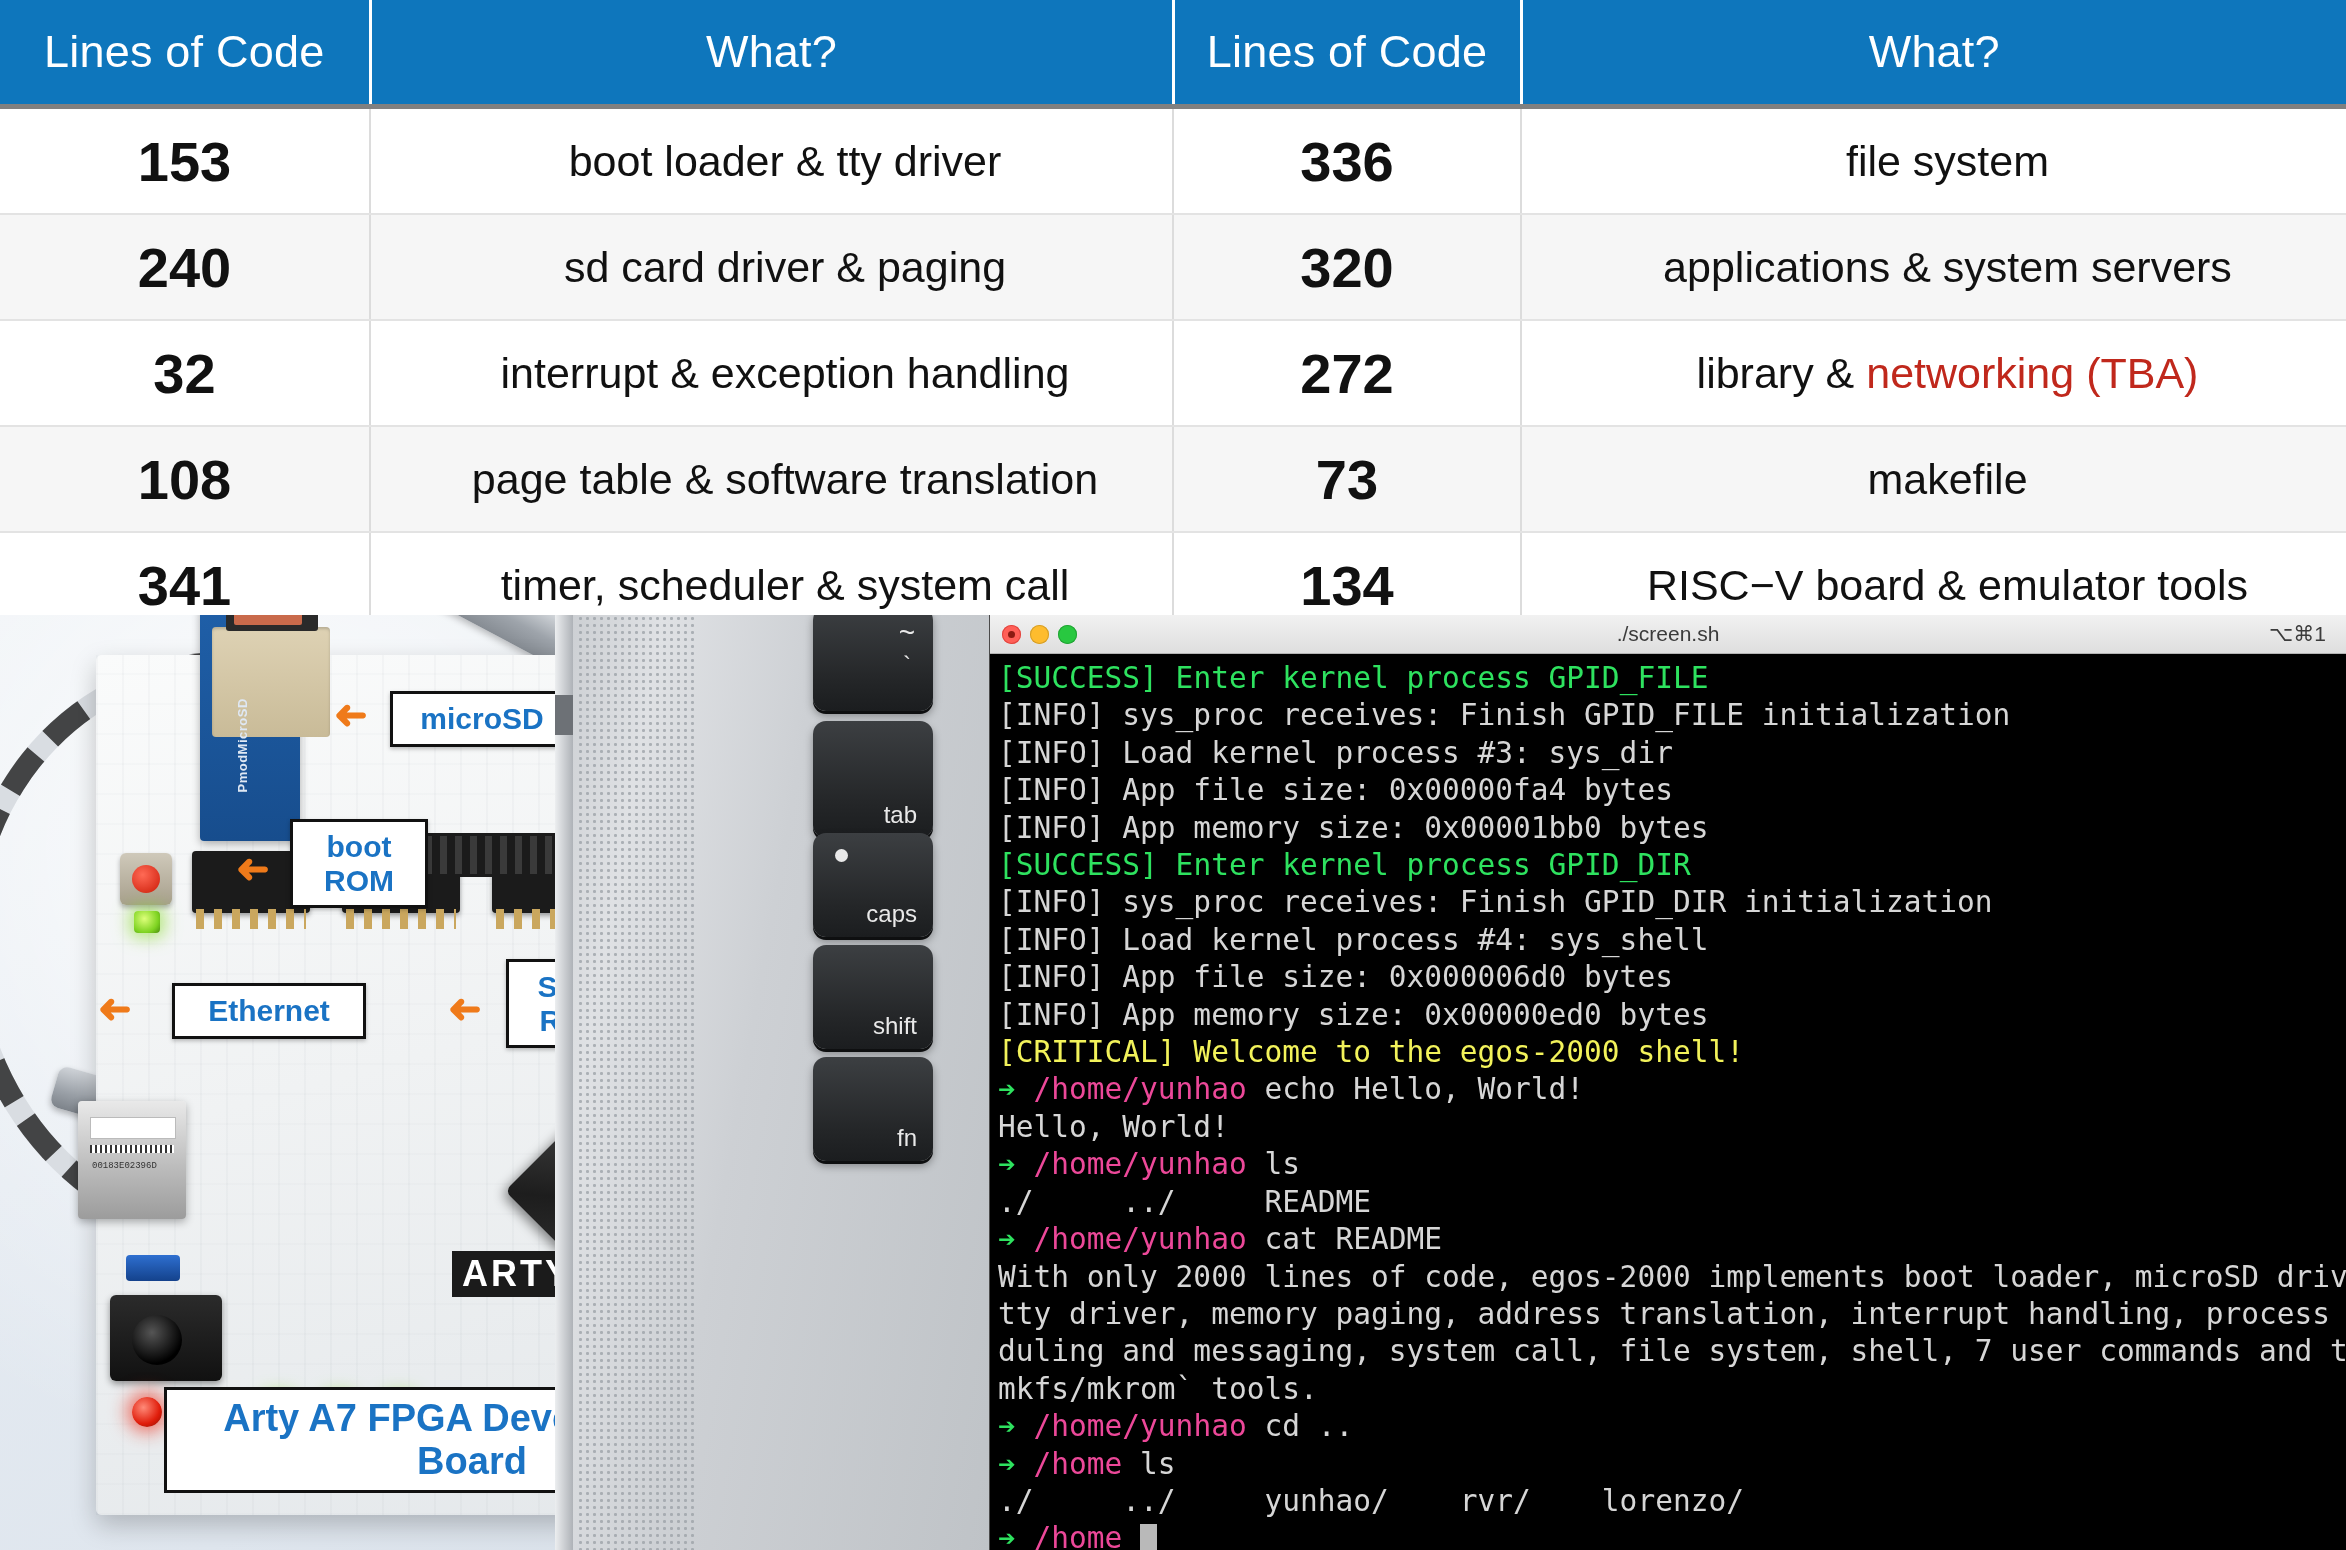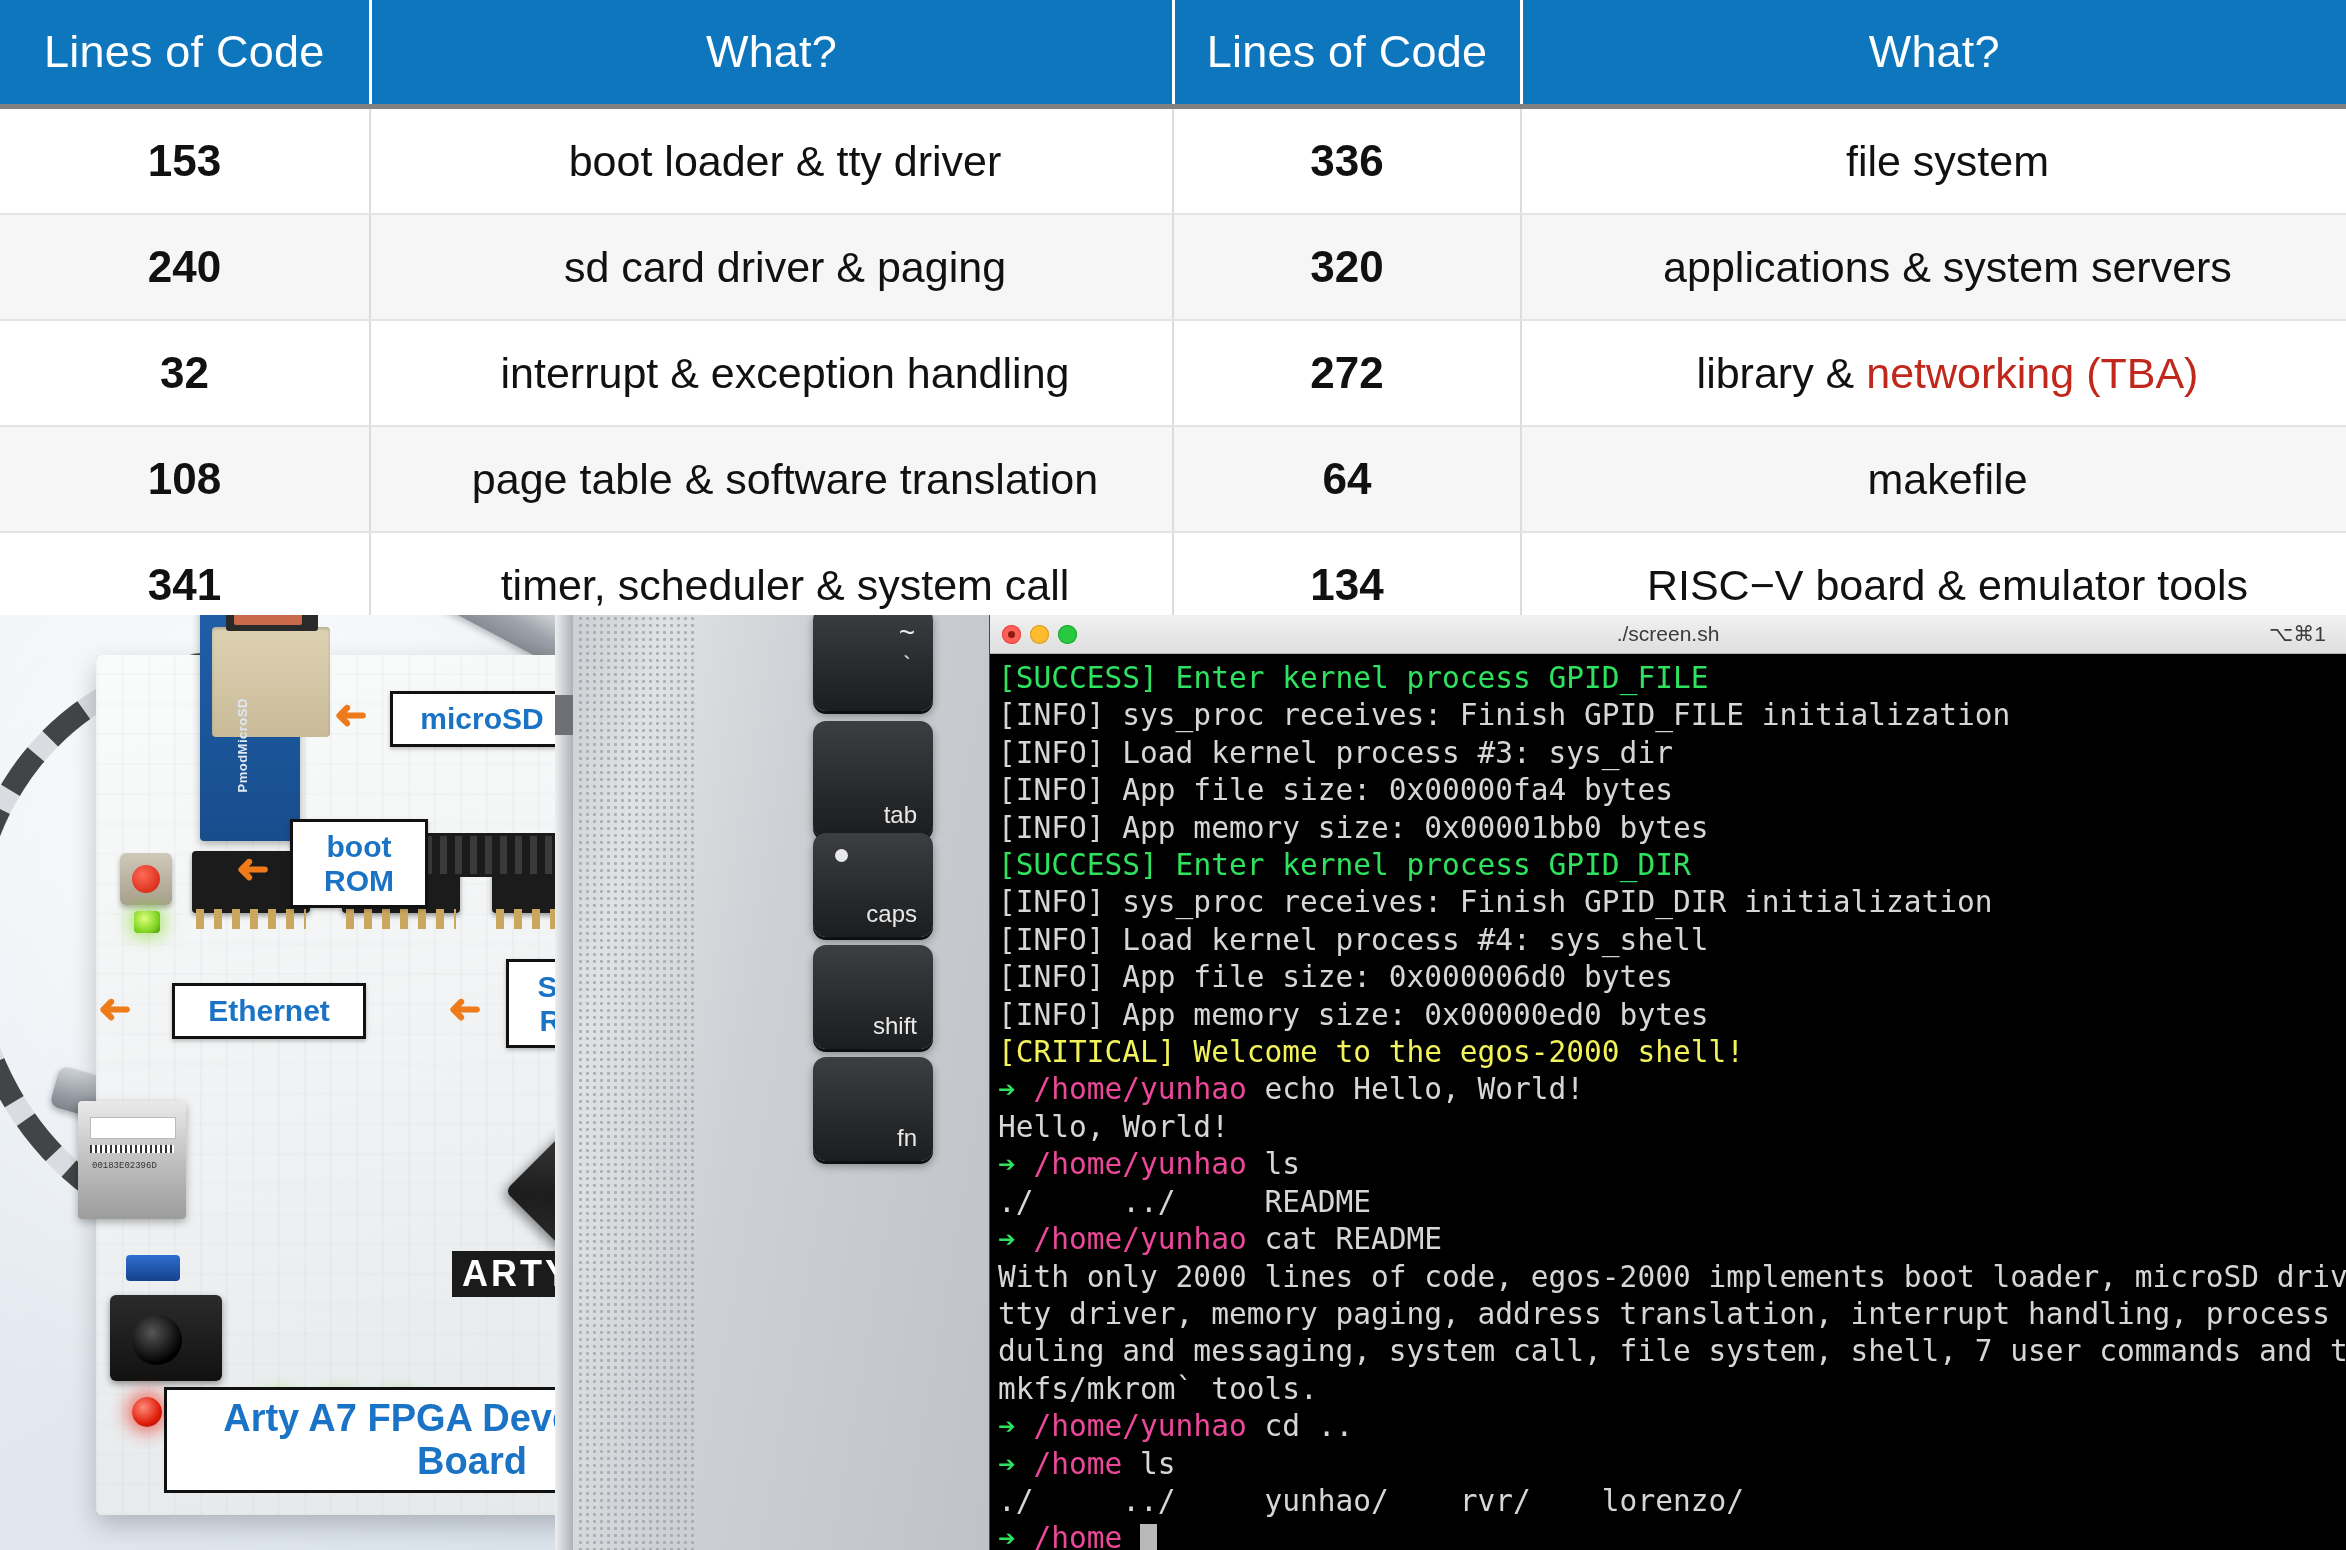--- a/index.html
+++ b/index.html
@@ -20,21 +20,21 @@
     letter-spacing:.2px;
   }
   .loc-table th:last-child{border-right:none;}
   .loc-table td{
     height:102px;text-align:center;vertical-align:middle;
     font-size:43px;color:#111;border-right:2px solid #dcdcdc;
     border-bottom:2px solid #e3e3e3;background:#ffffff;
   }
   .loc-table td:last-child{border-right:none;}
   .loc-table tr.alt td{background:#f6f6f6;}
-  .loc-table td.num{font-weight:bold;font-size:44px;}
+  .loc-table td.num{font-weight:bold;font-size:56px;}
   .loc-table td.what{font-weight:normal;padding-left:28px;}
   .tba{color:#c0281c;}
 
   
   .bottom{position:absolute;left:0;top:615px;width:2346px;height:935px;overflow:hidden;}
 
   
   .photo{position:absolute;left:0;top:0;width:990px;height:935px;overflow:hidden;
     background:linear-gradient(150deg,#eef2f6 0%,#e4eaf1 38%,#dfe6ee 70%,#d6dee7 100%);}
   .desk-shadow{position:absolute;left:0;top:0;width:100%;height:100%;
@@ -209,21 +209,21 @@
       </tr>
       <tr>
         <td class="num">32</td>
         <td class="what">interrupt &amp; exception handling</td>
         <td class="num">272</td>
         <td class="what"><span>library &amp; </span><span class="tba">networking (TBA)</span></td>
       </tr>
       <tr class="alt">
         <td class="num">108</td>
         <td class="what">page table &amp; software translation</td>
-        <td class="num">64</td>
+        <td class="num">73</td>
         <td class="what">makefile</td>
       </tr>
       <tr>
         <td class="num">341</td>
         <td class="what">timer, scheduler &amp; system call</td>
         <td class="num">134</td>
         <td class="what">RISC−V board &amp; emulator tools</td>
       </tr>
     </tbody>
   </table>

